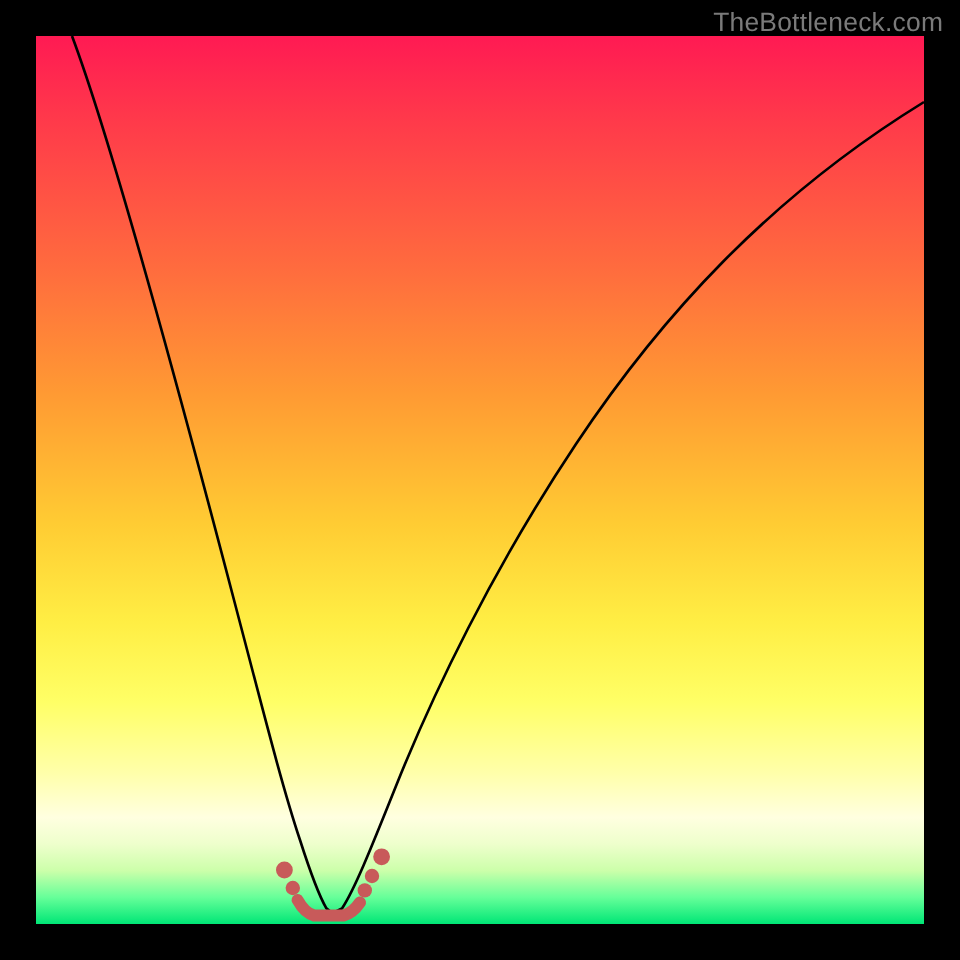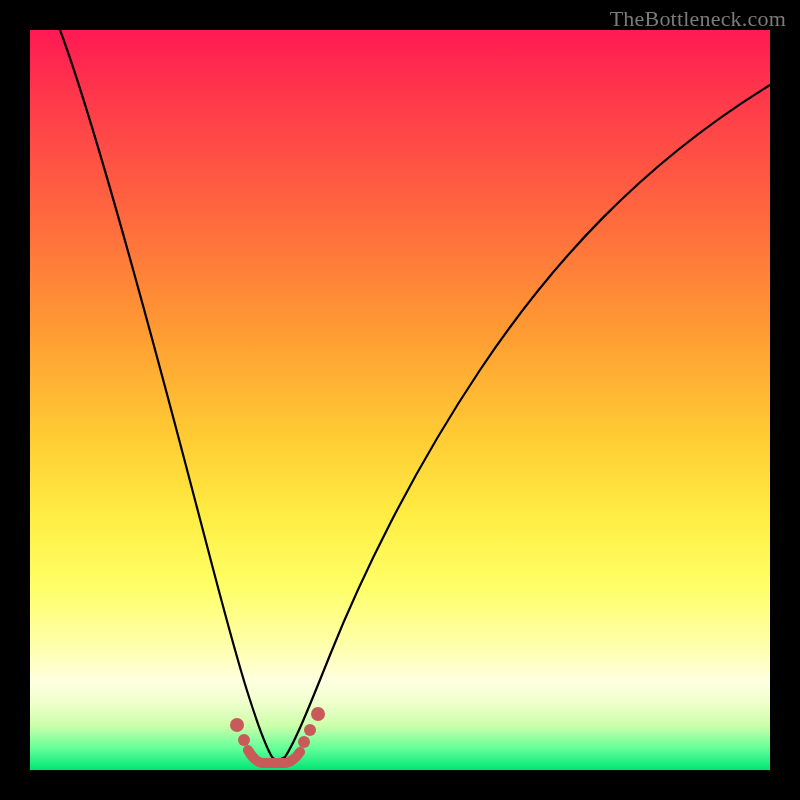--- a/index.html
+++ b/index.html
@@ -62,21 +62,20 @@
     fill: #c85a5a;
   }
   .watermark {
     position: absolute;
     top: 6px;
     right: 14px;
     color: #7a7a7a;
     font-size: 22px;
     letter-spacing: 0.2px;
     font-weight: 500;
-    font-family: Liberation Serif, serif;
   }
 </style>
 </head>
 <body>
 
 <div class="frame">
 
   <div class="watermark">TheBottleneck.com</div>
 
   <div class="plot">

